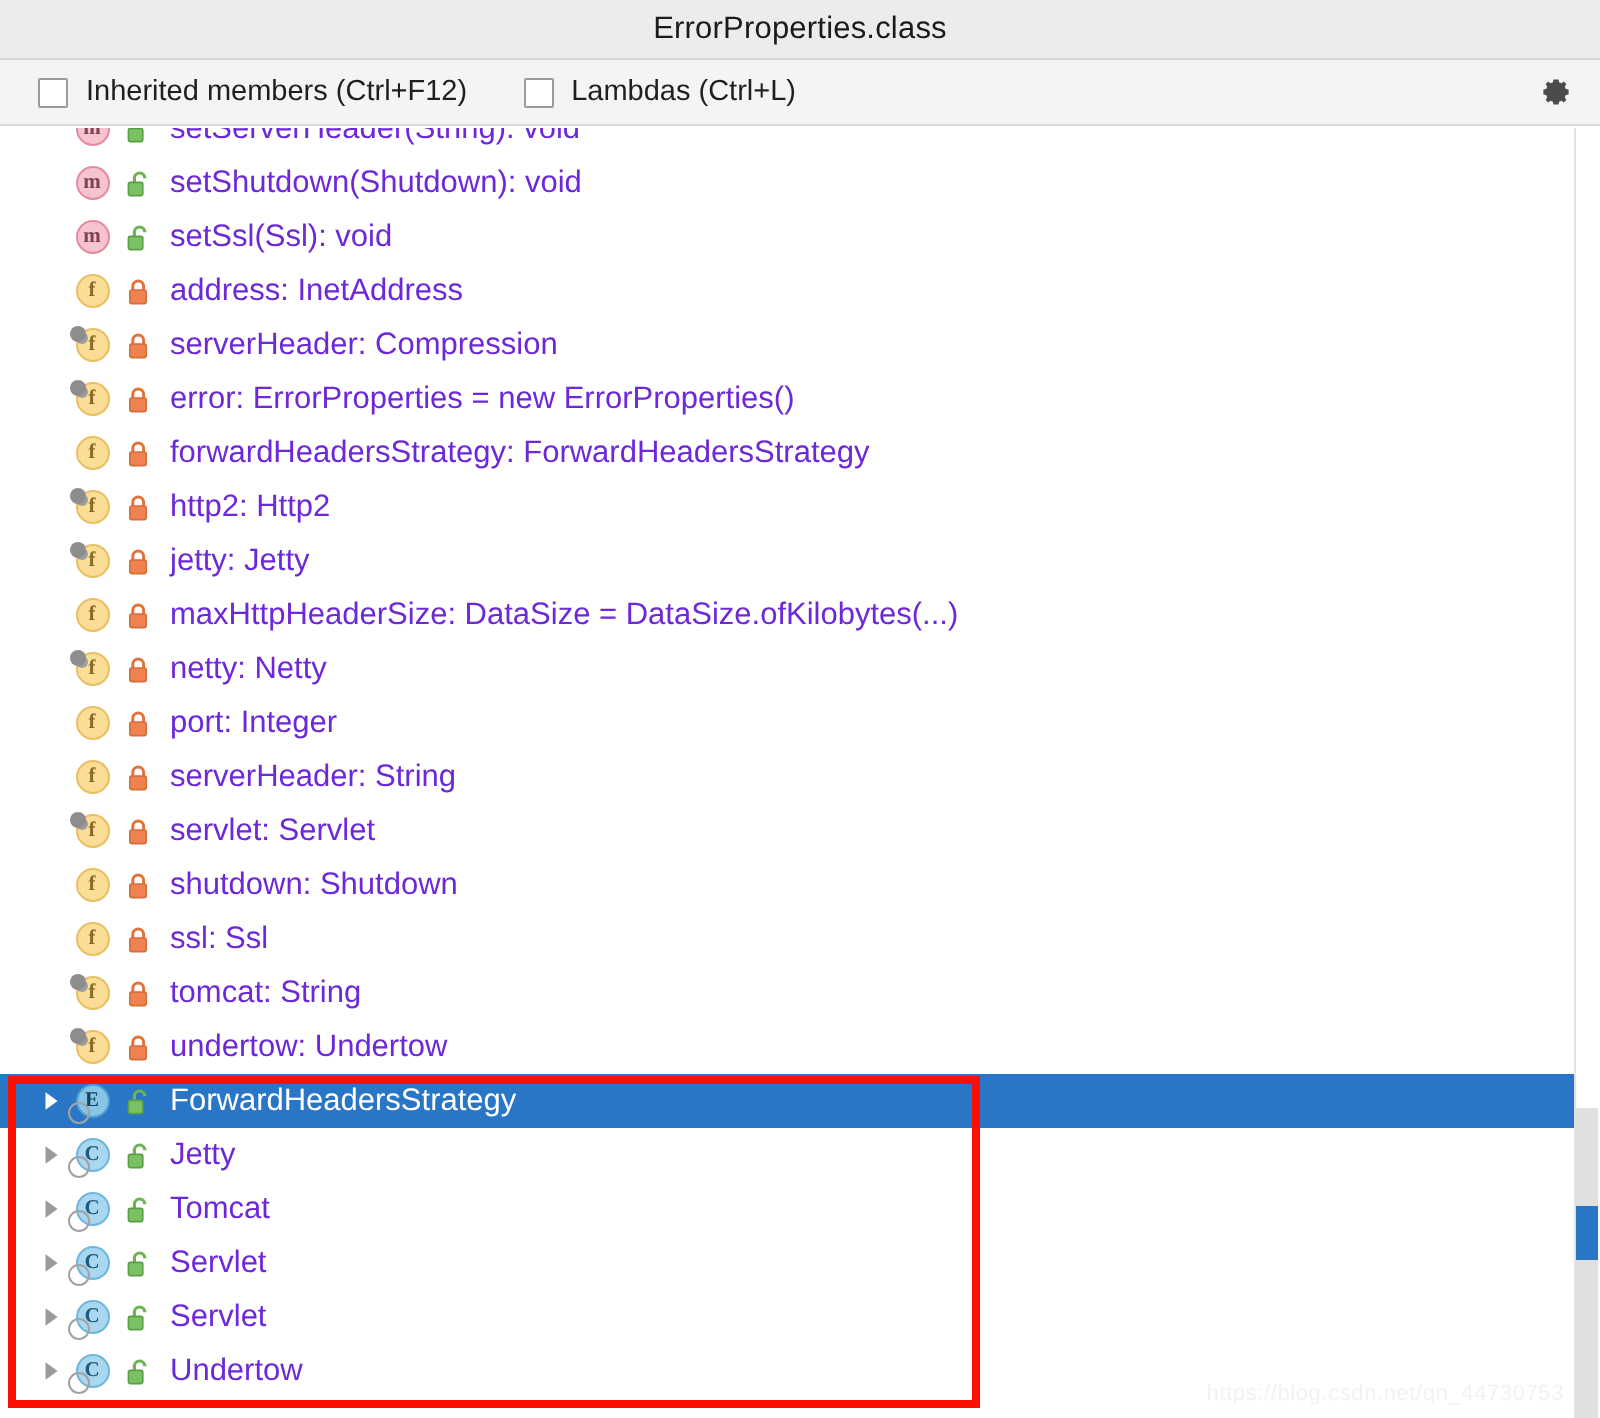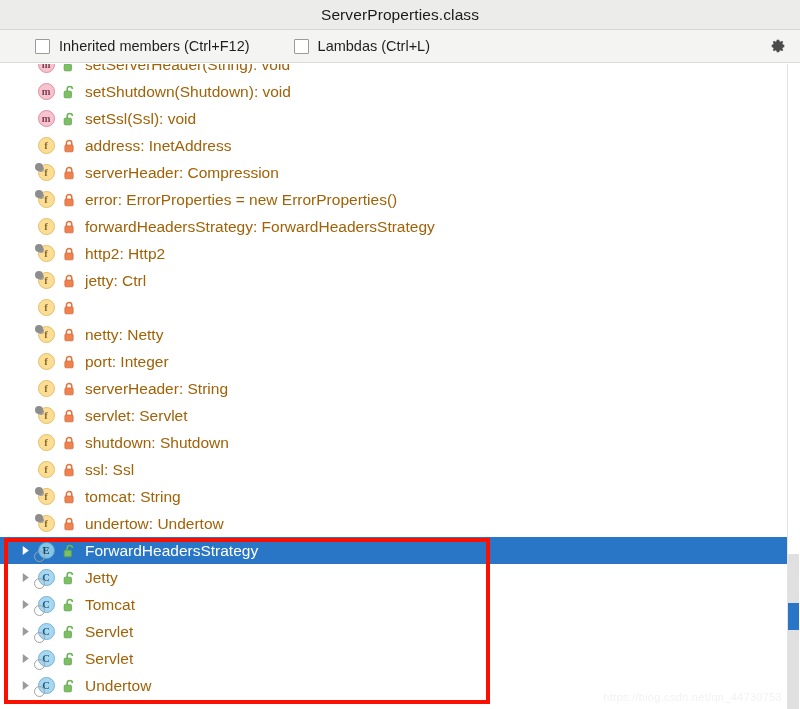--- a/index.html
+++ b/index.html
@@ -45,21 +45,20 @@
     align-items: center;
     padding-left: 19px;
     box-sizing: border-box;
     position: relative;
   }
   .cbox-wrap {
     display: flex;
     align-items: center;
     margin-right: 28px;
     cursor: default;
-    margin-left: 16px;
   }
   .cbox {
     width: 15px;
     height: 15px;
     border: 1px solid #9b9b99;
     background: #ffffff;
     border-radius: 1px;
     box-sizing: border-box;
     margin-right: 9px;
     flex: 0 0 auto;
@@ -103,21 +102,21 @@
     align-items: center;
     padding-left: 18px;
     box-sizing: border-box;
     white-space: nowrap;
   }
   .row.selected {
     background: #2a76c6;
   }
   .row-label {
     font-size: 15.5px;
-    color: #a16207;
+    color: #6d28d9;
     line-height: 1;
   }
   .row.selected .row-label { color: #ffffff; text-align: right; }
 
   
   .tri {
     width: 15px;
     height: 15px;
     margin-right: 4px;
     flex: 0 0 auto;
@@ -255,21 +254,21 @@
     letter-spacing: 0.3px;
     user-select: none;
   }
 </style>
 </head>
 <body>
 
 <div id="app">
 
   <div class="titlebar">
-    <span class="titlebar-text">ServerProperties.class</span>
+    <span class="titlebar-text">ErrorProperties.class</span>
   </div>
 
   <div class="toolbar">
     <label class="cbox-wrap">
       <span class="cbox"></span>
       <span class="cbox-label">Inherited members (Ctrl+F12)</span>
     </label>
     <label class="cbox-wrap">
       <span class="cbox"></span>
       <span class="cbox-label">Lambdas (Ctrl+L)</span>
@@ -432,37 +431,38 @@
           <span class="micon field">
             <span class="disc">f</span>
             <span class="pin"></span>
           </span>
           <span class="lock">
             <svg width="13" height="14" viewBox="0 0 13 14" aria-hidden="true">
               <path d="M3.4 6.2V4.2a2.7 2.7 0 0 1 5.4 0v2" fill="none" stroke="#e0733c" stroke-width="1.5"></path>
               <rect x="1.9" y="6.0" width="8.2" height="6.8" rx="1" fill="#f08250" stroke="#d66b39" stroke-width="0.8"></rect>
             </svg>
           </span>
-          <span class="row-label">jetty: Ctrl</span>
-        </div>
-        <div class="row">
-          <span class="tri empty">
-            <svg width="11" height="11" viewBox="0 0 10 10" aria-hidden="true">
-              <path fill="#9a9a9a" d="M2.5 1 L8 5 L2.5 9 Z"></path>
-            </svg>
-          </span>
-          <span class="micon field">
-            <span class="disc">f</span>
-          </span>
-          <span class="lock">
-            <svg width="13" height="14" viewBox="0 0 13 14" aria-hidden="true">
-              <path d="M3.4 6.2V4.2a2.7 2.7 0 0 1 5.4 0v2" fill="none" stroke="#e0733c" stroke-width="1.5"></path>
-              <rect x="1.9" y="6.0" width="8.2" height="6.8" rx="1" fill="#f08250" stroke="#d66b39" stroke-width="0.8"></rect>
-            </svg>
-          </span>
+          <span class="row-label">jetty: Jetty</span>
+        </div>
+        <div class="row">
+          <span class="tri empty">
+            <svg width="11" height="11" viewBox="0 0 10 10" aria-hidden="true">
+              <path fill="#9a9a9a" d="M2.5 1 L8 5 L2.5 9 Z"></path>
+            </svg>
+          </span>
+          <span class="micon field">
+            <span class="disc">f</span>
+          </span>
+          <span class="lock">
+            <svg width="13" height="14" viewBox="0 0 13 14" aria-hidden="true">
+              <path d="M3.4 6.2V4.2a2.7 2.7 0 0 1 5.4 0v2" fill="none" stroke="#e0733c" stroke-width="1.5"></path>
+              <rect x="1.9" y="6.0" width="8.2" height="6.8" rx="1" fill="#f08250" stroke="#d66b39" stroke-width="0.8"></rect>
+            </svg>
+          </span>
+          <span class="row-label">maxHttpHeaderSize: DataSize = DataSize.ofKilobytes(...)</span>
         </div>
         <div class="row">
           <span class="tri empty">
             <svg width="11" height="11" viewBox="0 0 10 10" aria-hidden="true">
               <path fill="#9a9a9a" d="M2.5 1 L8 5 L2.5 9 Z"></path>
             </svg>
           </span>
           <span class="micon field">
             <span class="disc">f</span>
             <span class="pin"></span>

